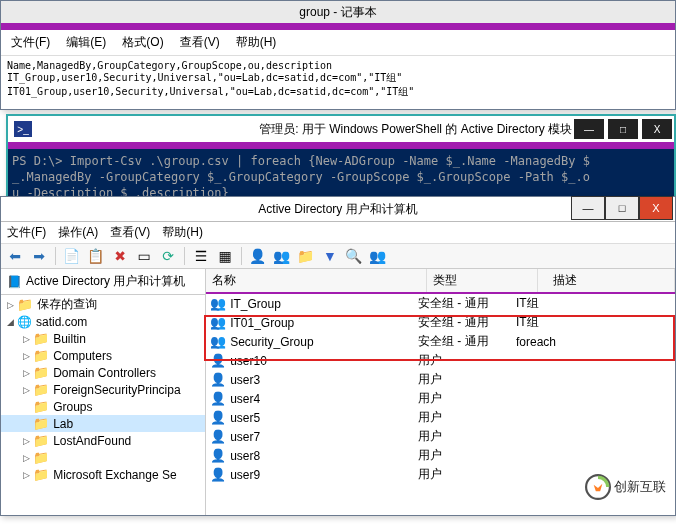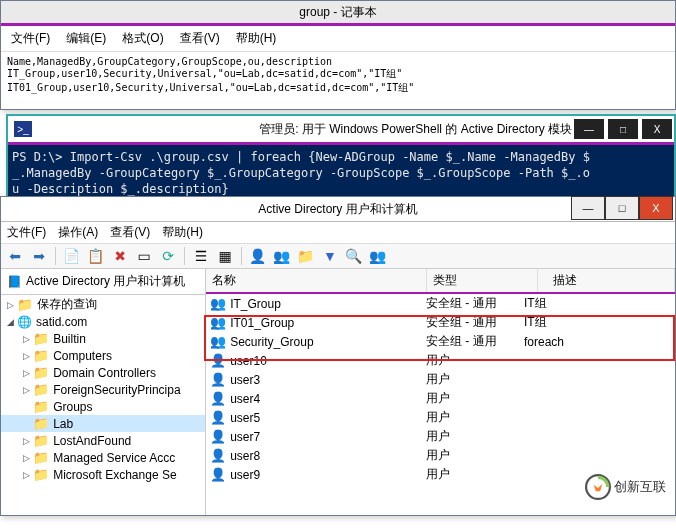--- a/index.html
+++ b/index.html
@@ -17,21 +17,21 @@
   position: absolute;
   border: 1px solid #6b7a8f;
   background: #fff;
   box-shadow: 2px 2px 6px rgba(0,0,0,0.2);
 }
 .titlebar {
   display: flex;
   align-items: center;
   background: #eaeaea;
   height: 22px;
-  border-bottom: 3px solid #a21caf;
+  border-bottom: 7px solid #a21caf;
   position: relative;
 }
 .titlebar-dark {
   background: #3a3a3a;
   color: #fff;
 }
 .title-text {
   flex: 1;
   text-align: center;
   font-size: 12px;
@@ -72,21 +72,21 @@
 .ps-body {
   background: #012456;
   color: #eee;
   font-family: Consolas, monospace;
   font-size: 12px;
   padding: 4px;
   white-space: pre;
   line-height: 1.35;
   height: 56px;
 }
-.ps-white { color: #e5e5e5; }
+.ps-white { color: #a3a3a3; }
 
 .ad-window { left: 0; top: 196px; width: 674px; height: 318px; }
 .ad-title {
   background: #fff;
   color: #000;
   border-bottom: 1px solid #bbb;
   height: 24px;
   display: flex;
   align-items: center;
   justify-content: center;
@@ -191,21 +191,21 @@
 .col-type { width: 98px; }
 .col-desc { flex: 1; margin-left: 9px; }
 .list-rows { position: relative; }
 .list-row {
   display: flex;
   align-items: center;
   font-size: 12px;
   padding: 1px 0;
 }
 .list-row .cell-name { width: 208px; display: flex; align-items: center; padding-left: 4px; }
-.list-row .cell-type { width: 98px; margin-left: 8px; }
+.list-row .cell-type { width: 98px; }
 .list-row .cell-desc { flex: 1; }
 .grp-icon { margin-right: 4px; display:inline-flex; font-size:13px; }
 .highlight-box {
   position: absolute;
   left: -2px;
   top: 21px;
   width: calc(100% - 2px);
   height: 42px;
   border: 2px solid #d22;
   pointer-events: none;
@@ -340,21 +340,20 @@
         <span>Lab</span>
       </div>
       <div class="tree-item indent1">
         <span class="twisty">▷</span>
         <span class="folder-icon">📁</span>
         <span>LostAndFound</span>
       </div>
       <div class="tree-item indent1">
         <span class="twisty">▷</span>
         <span class="folder-icon">📁</span>
-        <span>Managed Service Accc</span>
       </div>
       <div class="tree-item indent1">
         <span class="twisty">▷</span>
         <span class="folder-icon">📁</span>
         <span>Microsoft Exchange Se</span>
       </div>
     </div>
 
     <div class="listpane">
       <div class="listheader">

